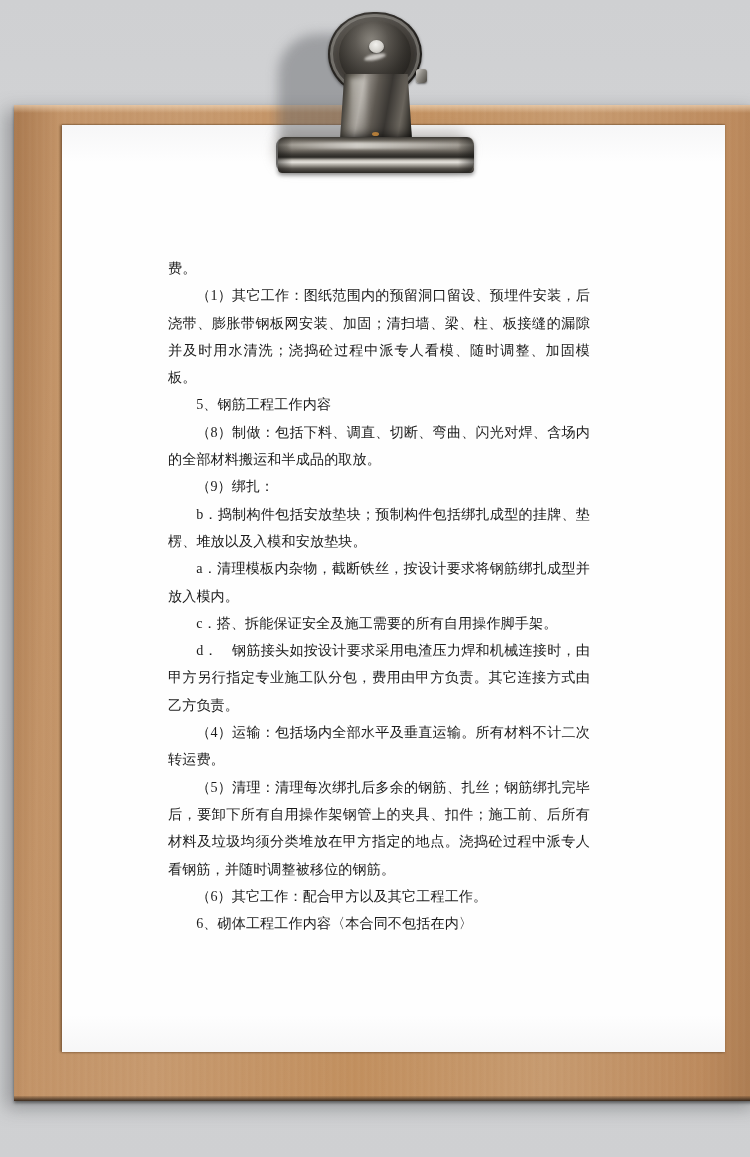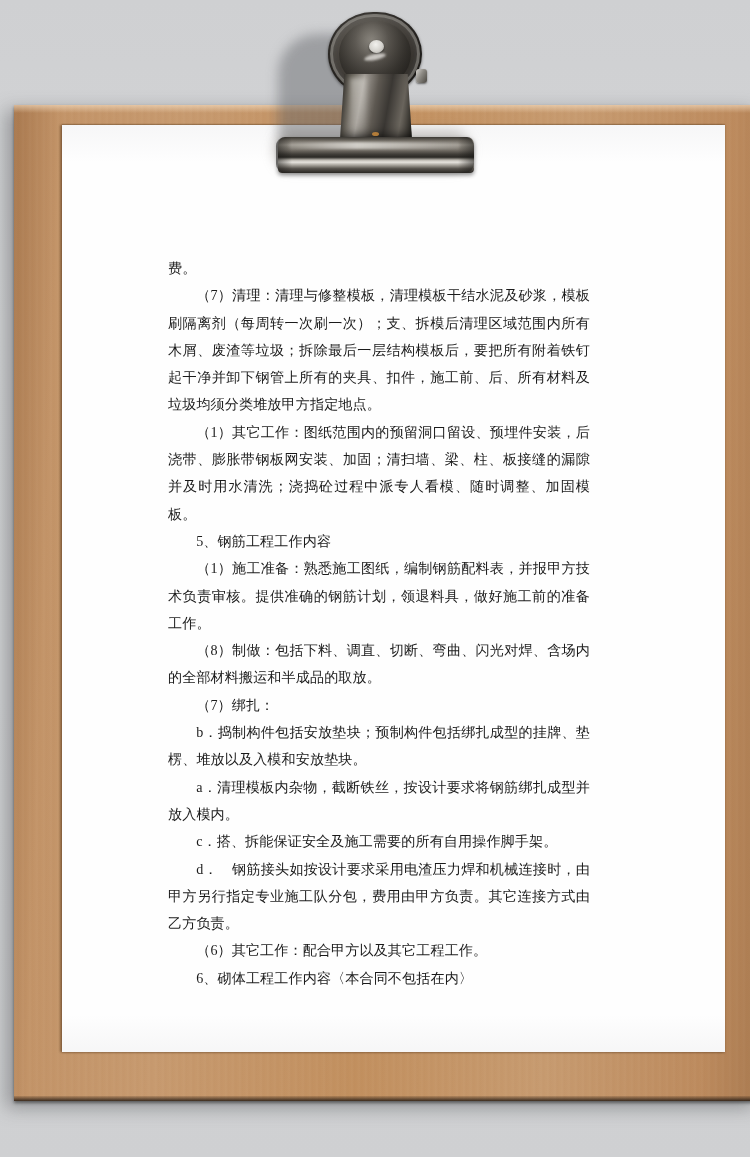--- a/index.html
+++ b/index.html
@@ -278,30 +278,30 @@
   <div id="board">
     <div id="board-grain"></div>
     <div id="board-top-sheen"></div>
     <div id="board-bottom-edge"></div>
   </div>
 
   <div id="paper">
     <div id="paper-inner-shade"></div>
     <div id="doc-text">
         <p class="ind0">费。</p>
-        <p class="ind2">（7）清理：清理与修整模板，清理模板干结水泥及砂浆，模板刷隔离剂（每周转一次刷一次）；支、拆模后清理区域范围内所有木屑、废渣等垃圾；拆除最后一层结构模板后，要把所有附着铁钉起干净并卸下钢管上所有的夹具、扣件，施工前、后、所有材料及垃圾均须分类堆放甲方指定地点。</p>
         <p class="ind2">（1）其它工作：图纸范围内的预留洞口留设、预埋件安装，后浇带、膨胀带钢板网安装、加固；清扫墙、梁、柱、板接缝的漏隙并及时用水清洗；浇捣砼过程中派专人看模、随时调整、加固模板。</p>
         <p class="ind2">5、钢筋工程工作内容</p>
-        <p class="ind2">（1）施工准备：熟悉施工图纸，编制钢筋配料表，并报甲方技术负责审核。提供准确的钢筋计划，领退料具，做好施工前的准备工作。</p>
         <p class="ind2">（8）制做：包括下料、调直、切断、弯曲、闪光对焊、含场内的全部材料搬运和半成品的取放。</p>
-        <p class="ind2">（7）绑扎：</p>
+        <p class="ind2">（9）绑扎：</p>
         <p class="ind2">b．捣制构件包括安放垫块；预制构件包括绑扎成型的挂牌、垫楞、堆放以及入模和安放垫块。</p>
         <p class="ind2">a．清理模板内杂物，截断铁丝，按设计要求将钢筋绑扎成型并放入模内。</p>
         <p class="ind2">c．搭、拆能保证安全及施工需要的所有自用操作脚手架。</p>
         <p class="ind2">d．　钢筋接头如按设计要求采用电渣压力焊和机械连接时，由甲方另行指定专业施工队分包，费用由甲方负责。其它连接方式由乙方负责。</p>
+        <p class="ind2">（4）运输：包括场内全部水平及垂直运输。所有材料不计二次转运费。</p>
+        <p class="ind2">（5）清理：清理每次绑扎后多余的钢筋、扎丝；钢筋绑扎完毕后，要卸下所有自用操作架钢管上的夹具、扣件；施工前、后所有材料及垃圾均须分类堆放在甲方指定的地点。浇捣砼过程中派专人看钢筋，并随时调整被移位的钢筋。</p>
         <p class="ind2">（6）其它工作：配合甲方以及其它工程工作。</p>
         <p class="ind2">6、砌体工程工作内容〈本合同不包括在内〉</p>
       </div>
   </div>
 
   <div id="clip">
     <div id="clip-shadow-wall"></div>
     <div id="clip-shadow-paper"></div>
     <div id="clip-drum">
       <div id="clip-drum-rim"></div>

